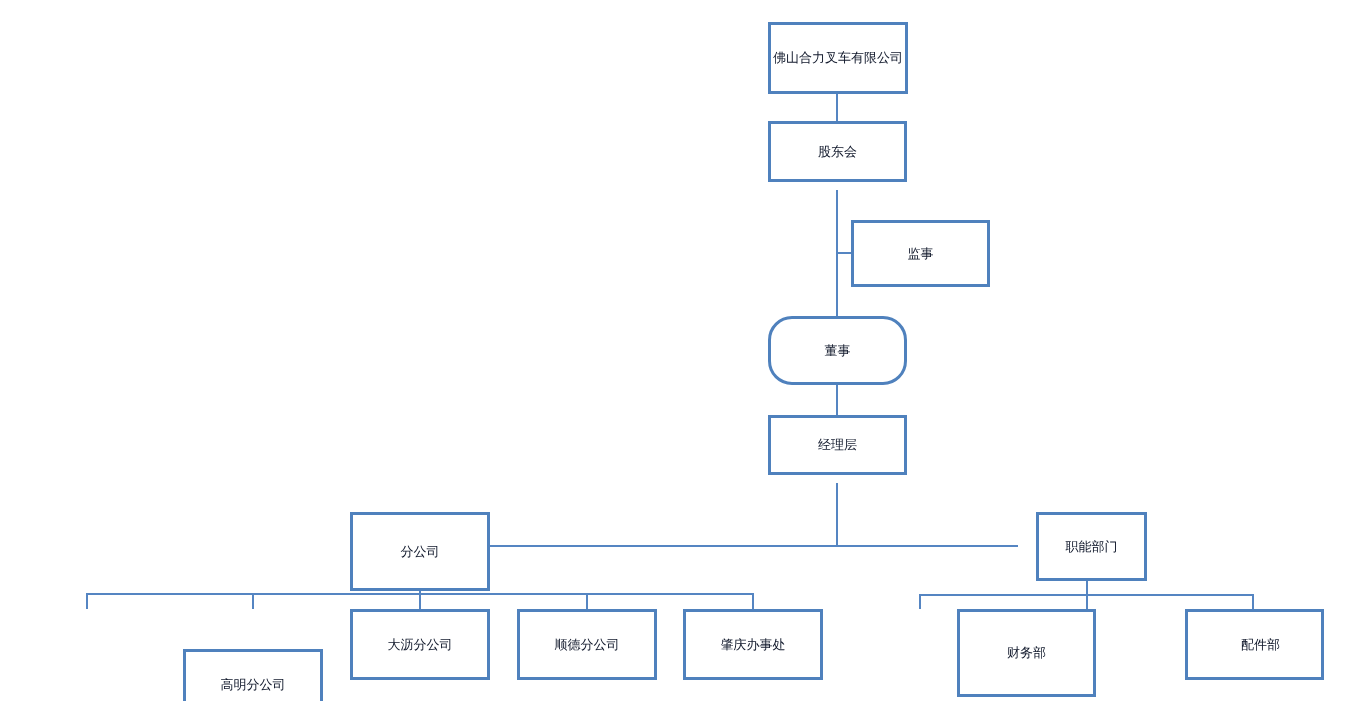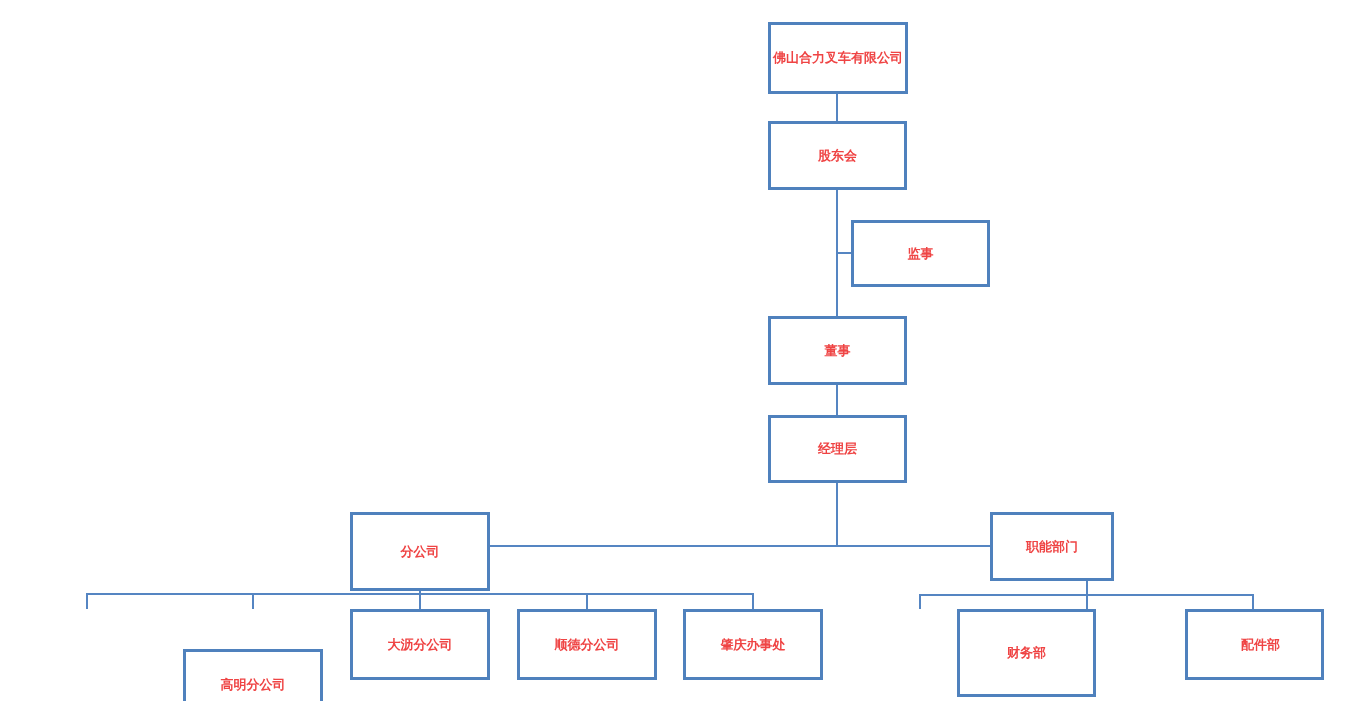--- a/index.html
+++ b/index.html
@@ -17,22 +17,22 @@
   }
   .node {
     position: absolute;
     box-sizing: border-box;
     border: 3px solid #4f81bd;
     background: #ffffff;
     display: flex;
     align-items: center;
     justify-content: center;
     font-size: 13px;
-    font-weight: bold;
-    color: #ef4444;
+    font-weight: normal;
+    color: #0f172a;
     white-space: nowrap;
     text-align: center;
     z-index: 2;
   }
   .line {
     position: absolute;
     background: #5585c2;
     z-index: 1;
   }
 </style>
@@ -56,26 +56,26 @@
   <div class="line" style="left:586px; top:593px; width:2px;   height:16px;"></div>
   <div class="line" style="left:752px; top:593px; width:2px;   height:16px;"></div>
 
   <div class="line" style="left:1086px; top:581px; width:2px;   height:14px;"></div>
   <div class="line" style="left:919px;  top:594px; width:335px; height:2px;"></div>
   <div class="line" style="left:919px;  top:594px; width:2px;   height:15px;"></div>
   <div class="line" style="left:1086px; top:594px; width:2px;   height:15px;"></div>
   <div class="line" style="left:1252px; top:594px; width:2px;   height:15px;"></div>
 
   <div class="node" style="left:768px;  top:22px;  width:140px; height:72px;">佛山合力叉车有限公司</div>
-  <div class="node" style="left:768px;  top:121px; width:139px; height:69px;">股东会</div>
+  <div class="node" style="left:768px;  top:121px; width:139px; height:61px;">股东会</div>
   <div class="node" style="left:851px;  top:220px; width:139px; height:67px;">监事</div>
-  <div class="node" style="left:768px;  top:316px; width:139px; height:69px;">董事</div>
-  <div class="node" style="left:768px;  top:415px; width:139px; height:68px;">经理层</div>
+  <div class="node" style="left:768px;  top:316px; width:139px; height:69px;border-radius:24px;">董事</div>
+  <div class="node" style="left:768px;  top:415px; width:139px; height:60px;">经理层</div>
   <div class="node" style="left:350px;  top:512px; width:140px; height:79px;">分公司</div>
-  <div class="node" style="left:990px; top:512px; width:124px; height:69px;">职能部门</div>
+  <div class="node" style="left:1036px; top:512px; width:111px; height:69px;">职能部门</div>
   <div class="node" style="left:183px;  top:609px; width:140px; height:71px;margin-top:40px;">高明分公司</div>
   <div class="node" style="left:350px;  top:609px; width:140px; height:71px;">大沥分公司</div>
   <div class="node" style="left:517px;  top:609px; width:140px; height:71px;">顺德分公司</div>
   <div class="node" style="left:683px;  top:609px; width:140px; height:71px;">肇庆办事处</div>
   <div class="node" style="left:957px; top:609px; width:139px; height:88px;text-align:center;">财务部</div>
   <div class="node" style="left:1185px; top:609px; width:139px; height:71px;padding-left:12px;">配件部</div>
 
 </div>
 
 </body></html>

